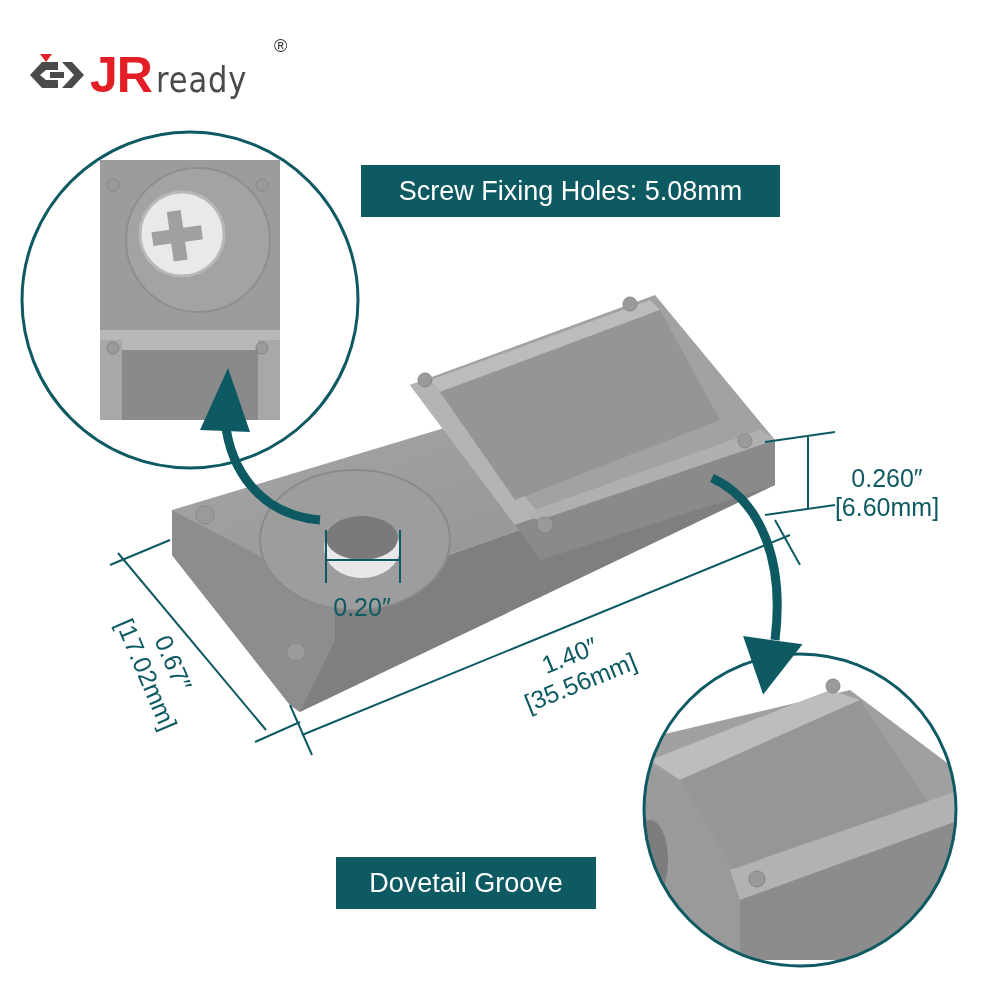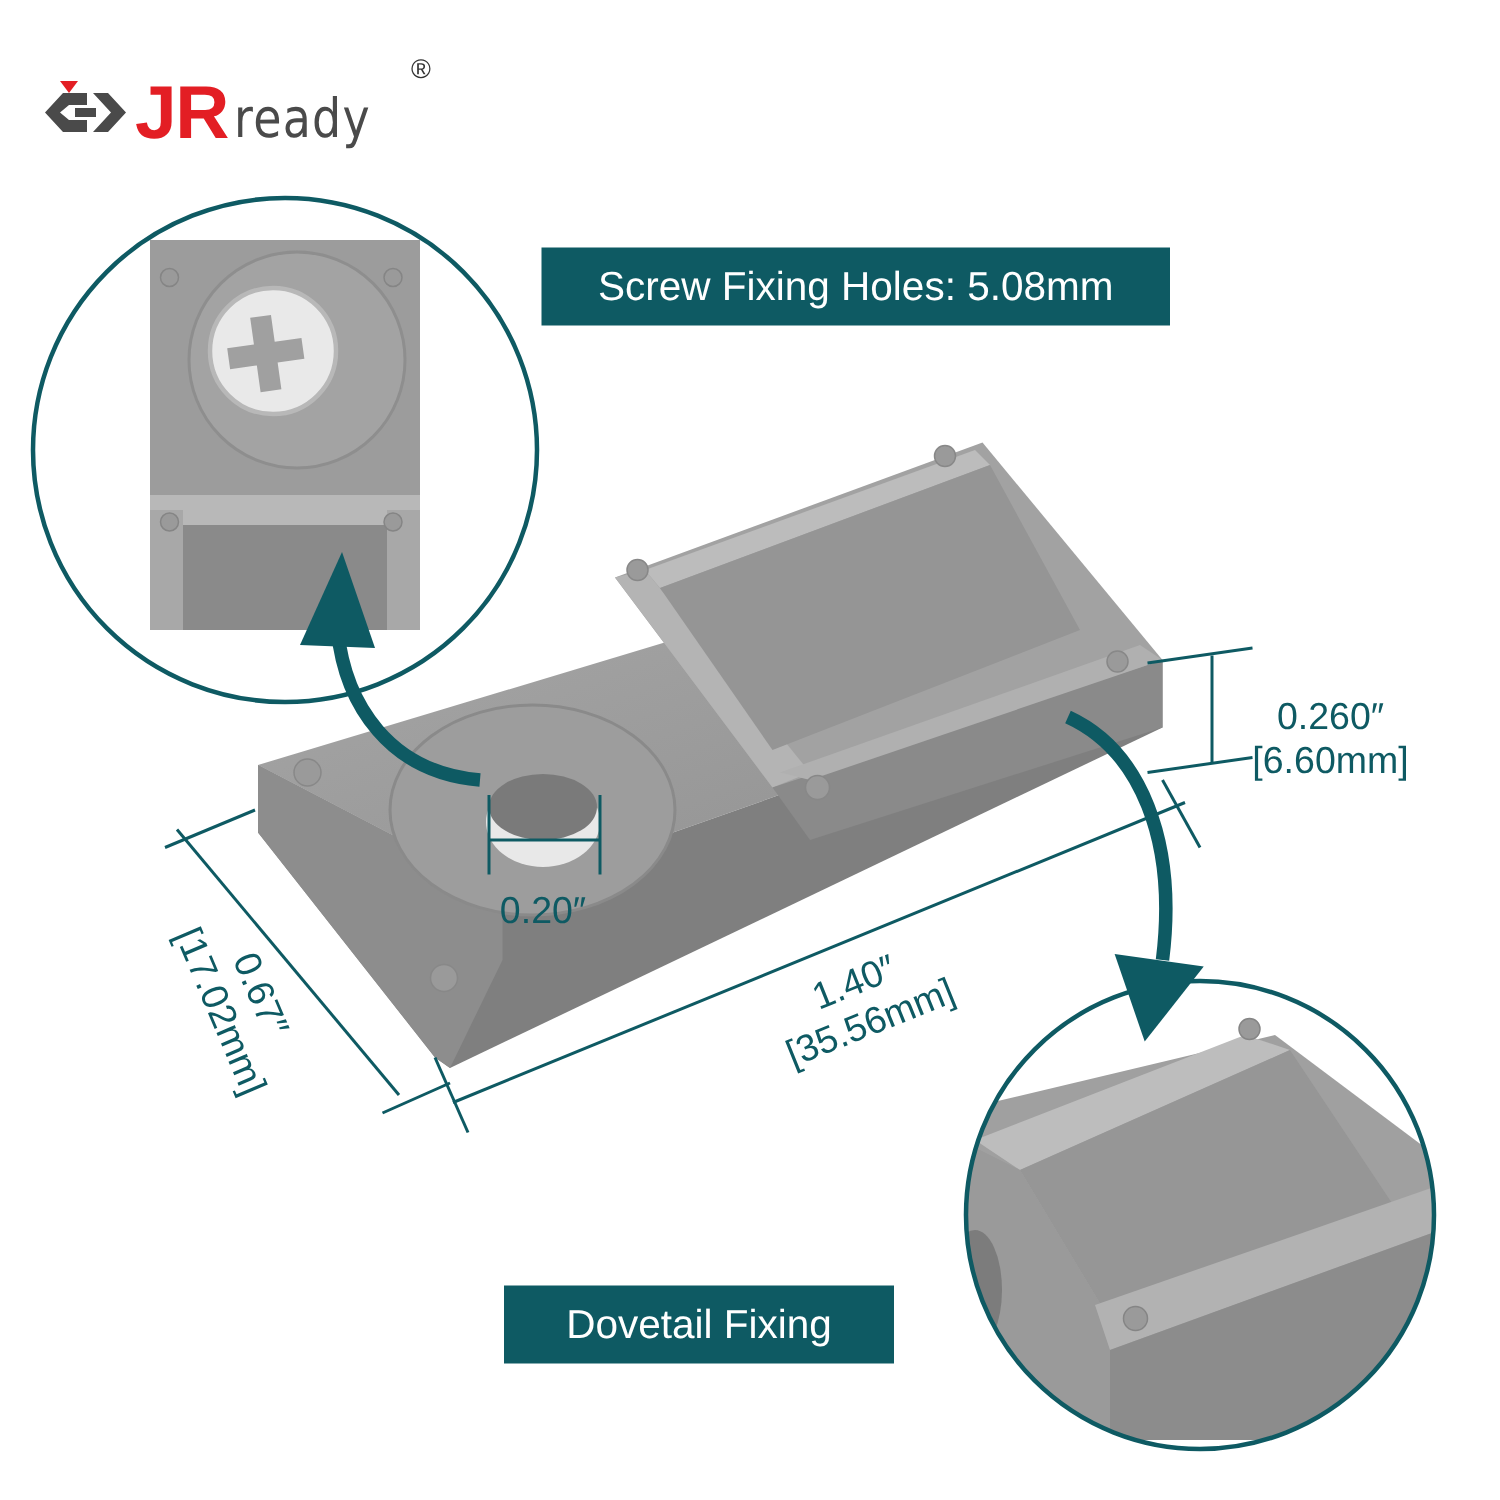--- a/index.html
+++ b/index.html
@@ -125,21 +125,21 @@
     <line x1="290" y1="705" x2="312" y2="755"></line>
     <line x1="775" y1="520" x2="800" y2="565"></line>
 
     <line x1="118" y1="553" x2="266" y2="730"></line>
     <line x1="110" y1="565" x2="170" y2="540"></line>
     <line x1="255" y1="742" x2="300" y2="722"></line>
   </g>
 </svg>
 
 <div class="abs label-box" style="left:341px;top:165px;width:419px;height:52px;margin-left:20px;">Screw Fixing Holes: 5.08mm</div>
-<div class="abs label-box" style="left:336px;top:857px;width:260px;height:52px;">Dovetail Fixing</div>
+<div class="abs label-box" style="left:336px;top:857px;width:260px;height:52px;">Dovetail Groove</div>
 
 <div class="abs dim" style="left:822px;top:464px;width:130px;">
   <div>0.260″</div>
   <div>[6.60mm]</div>
 </div>
 <div class="abs dim" style="left:292px;top:593px;width:140px;">
   <div>0.20″</div>
 </div>
 <div class="abs dim" style="left:490px;top:640px;width:170px;transform:rotate(-22deg);transform-origin:center;">
   <div>1.40″</div>

